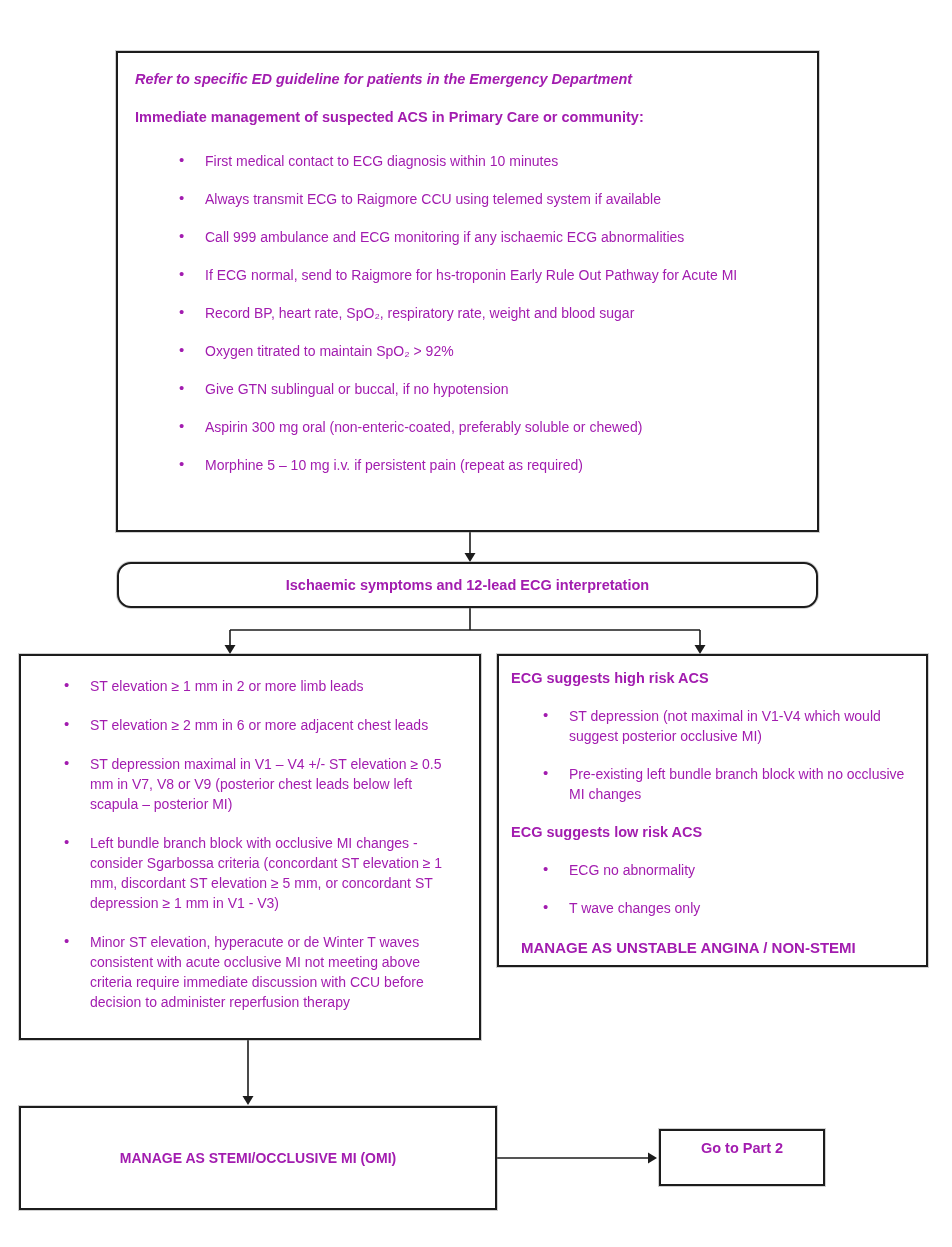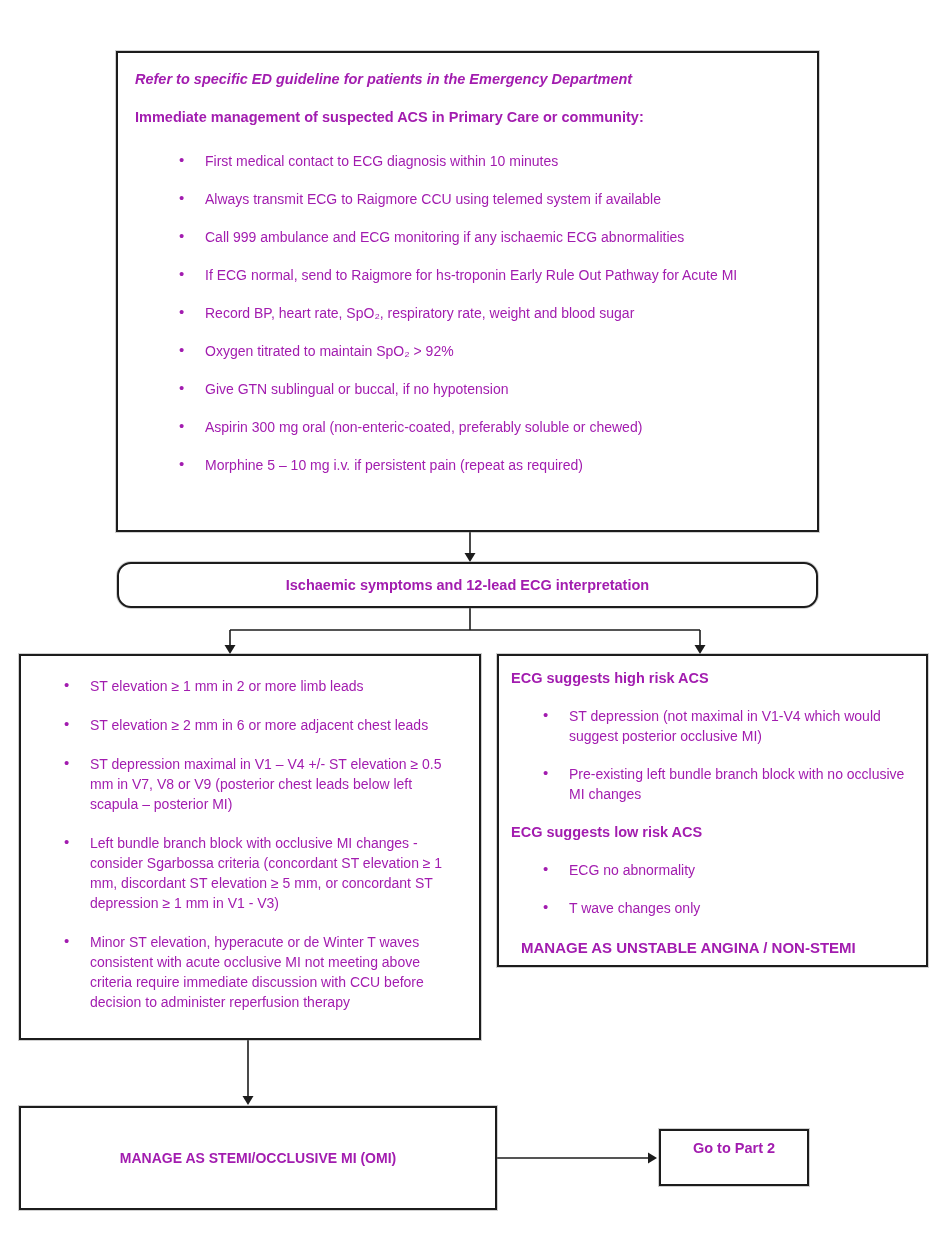--- a/index.html
+++ b/index.html
@@ -64,21 +64,21 @@
     margin:20px 0 0 10px;
   }
   
   .stemi-box {
     left:19px; top:1106px; width:478px; height:104px;
     display:flex; align-items:center; justify-content:center;
     font-weight:bold; font-size:14px;
   }
   
   .goto-box {
-    left:659px; top:1129px; width:150px; height:57px;
+    left:659px; top:1129px; width:166px; height:57px;
     display:flex; align-items:flex-start; justify-content:center;
     padding-top:9px;
     font-weight:bold; font-size:14.5px;
   }
 </style>
 </head>
 <body>
 
 <div class="canvas">
 

